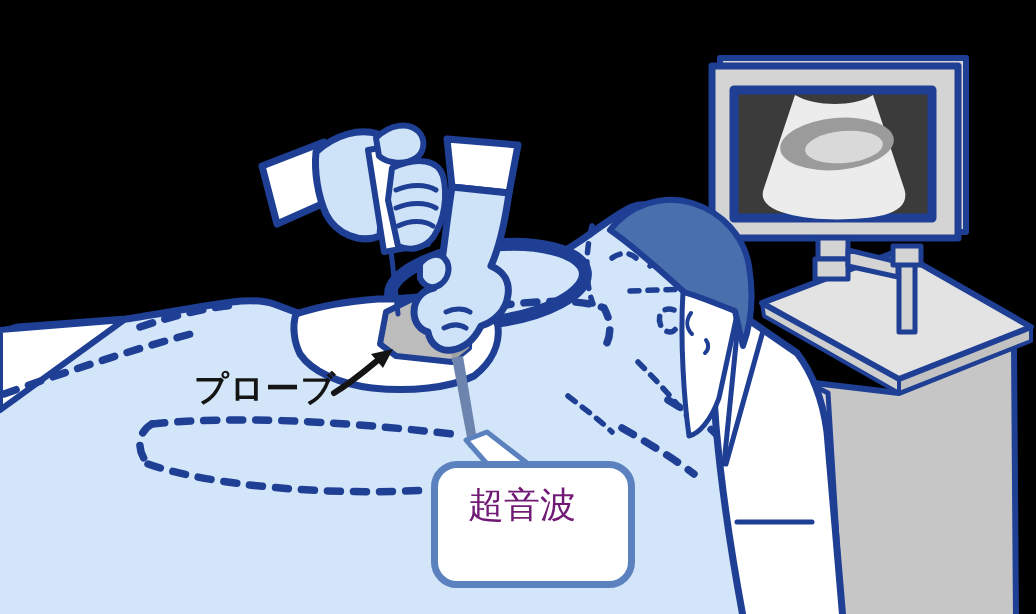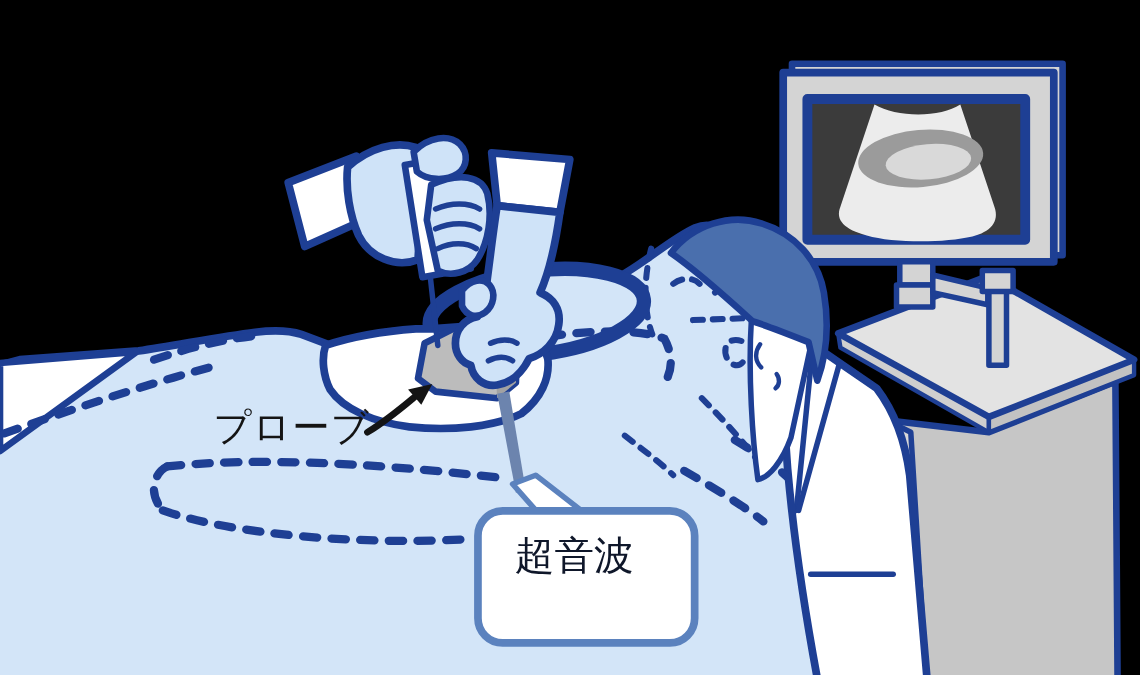--- a/index.html
+++ b/index.html
@@ -5,28 +5,28 @@
   html,body{margin:0;padding:0;}
   body{
     width:1036px;height:614px;position:relative;overflow:hidden;
     background:#000;
     font-family:"Liberation Sans","DejaVu Sans",sans-serif;
   }
   #scene-svg{position:absolute;left:0;top:0;z-index:1;}
   .overlay{position:absolute;z-index:2;}
   #probe-label{
     left:194px;top:366px;font-size:34px;color:#141414;
-    letter-spacing:1px;white-space:nowrap;
+    letter-spacing:1px;white-space:nowrap;font-weight:bold;
   }
   #speech-bubble{
     left:431px;top:461px;width:190px;height:113px;
     background:#fff;border:7px solid #5b82be;border-radius:26px;
   }
   #bubble-text{
-    margin:13px 0 0 30px;font-size:36px;line-height:47px;color:#0f172a;
+    margin:13px 0 0 30px;font-size:36px;line-height:47px;color:#701a75;
   }
 </style>
 </head>
 <body>
 
 <svg id="scene-svg" width="1036" height="614" viewBox="0 0 1036 614">
 
   <g stroke="#1e3f94" stroke-linejoin="round" stroke-linecap="round">
     <polygon points="806,382 899,393 1014,347 1016,620 826,620" fill="#c6c6c6" stroke-width="6"></polygon>
     <polygon points="806,382 828,393 842,620 812,620" fill="#d8d8d8" stroke-width="5"></polygon>

